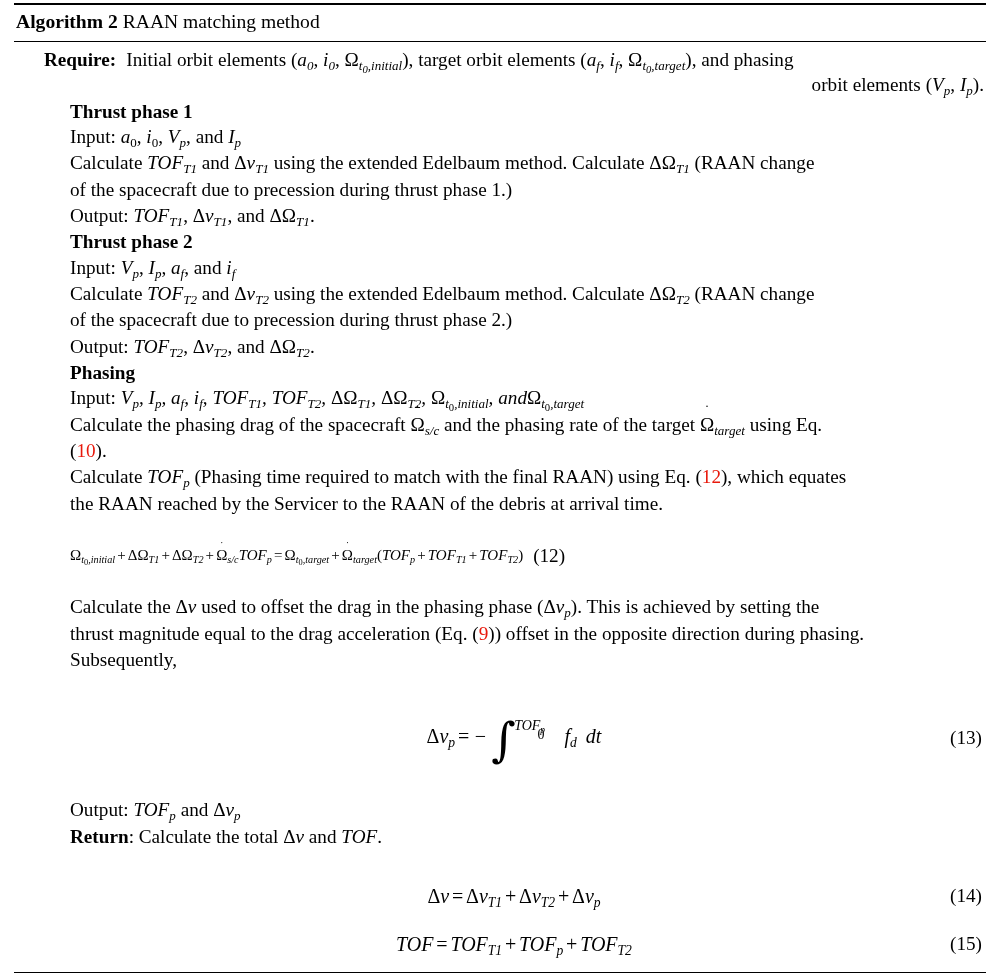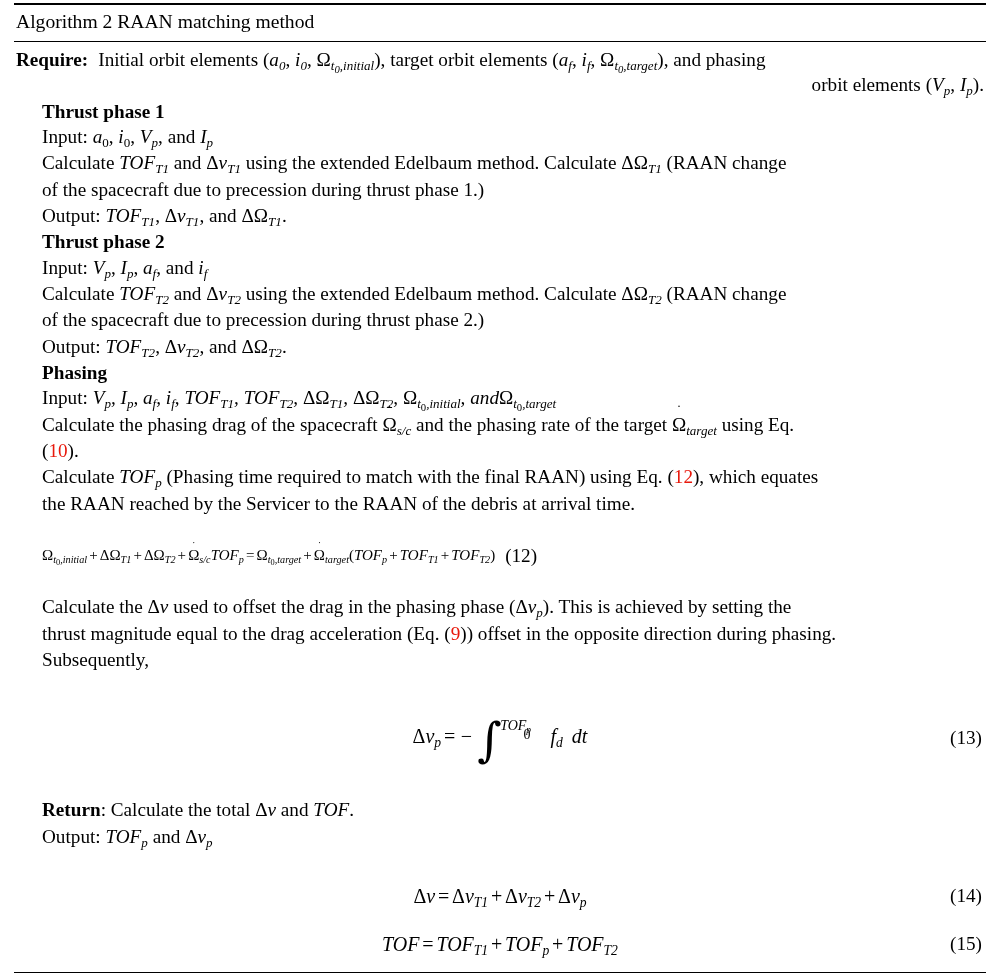--- a/index.html
+++ b/index.html
@@ -36,24 +36,25 @@
   .rule-bottom {
     border-top: 1.6px solid #000;
     width: 100%;
     margin-top: 6px;
   }
 
   .caption {
     padding: 4px 2px 4px 2px;
     font-size: 19.6px;
   }
-  .caption .kw { font-weight: normal; }
+  .caption .kw { font-weight: bold; }
 
   .body-block {
     padding: 5px 2px 2px 2px;
+    margin-left: 28px;
   }
 
   .line {
     text-indent: 0;
     padding-left: 26px;
     margin: 0;
     padding-bottom: 1px;
   }
   .line.require {
     padding-left: 0;
@@ -274,26 +275,26 @@
               <span class="limits">
                 <span class="hi">TOF<sub>p</sub></span>
                 <span class="lo rm">0</span>
               </span>
             </span><span style="padding-left:0.5em"><span>f</span><sub>d</sub></span><span style="padding-left:0.45em"><span>dt</span></span></span>
         <span class="eq-num">(13)</span>
       </div>
     </div>
 
     <div class="line">
-      <span class="kw">Return</span><span>: Calculate the total </span><span class="m"><span class="rm">Δ</span><span>v</span></span><span> and </span><span class="m"><span>TOF</span></span><span>.</span>
-    </div>
-
-    <div class="line">
       <span>Output:</span>
       <span class="m"><span>TOF</span><sub>p</sub></span><span> and </span><span class="m"><span class="rm">Δ</span><span>v</span><sub>p</sub></span>
+    </div>
+
+    <div class="line">
+      <span class="kw">Return</span><span>: Calculate the total </span><span class="m"><span class="rm">Δ</span><span>v</span></span><span> and </span><span class="m"><span>TOF</span></span><span>.</span>
     </div>
 
     <div class="eq1415">
       <div class="eq eq14">
         <div class="eq-row">
           <span class="eq-body m"><span class="rm">Δ</span><span>v</span><span class="op">=</span><span class="rm">Δ</span><span>v</span><sub>T1</sub><span class="op">+</span><span class="rm">Δ</span><span>v</span><sub>T2</sub><span class="op">+</span><span class="rm">Δ</span><span>v</span><sub>p</sub></span>
           <span class="eq-num">(14)</span>
         </div>
       </div>
       <div class="eq eq15">

